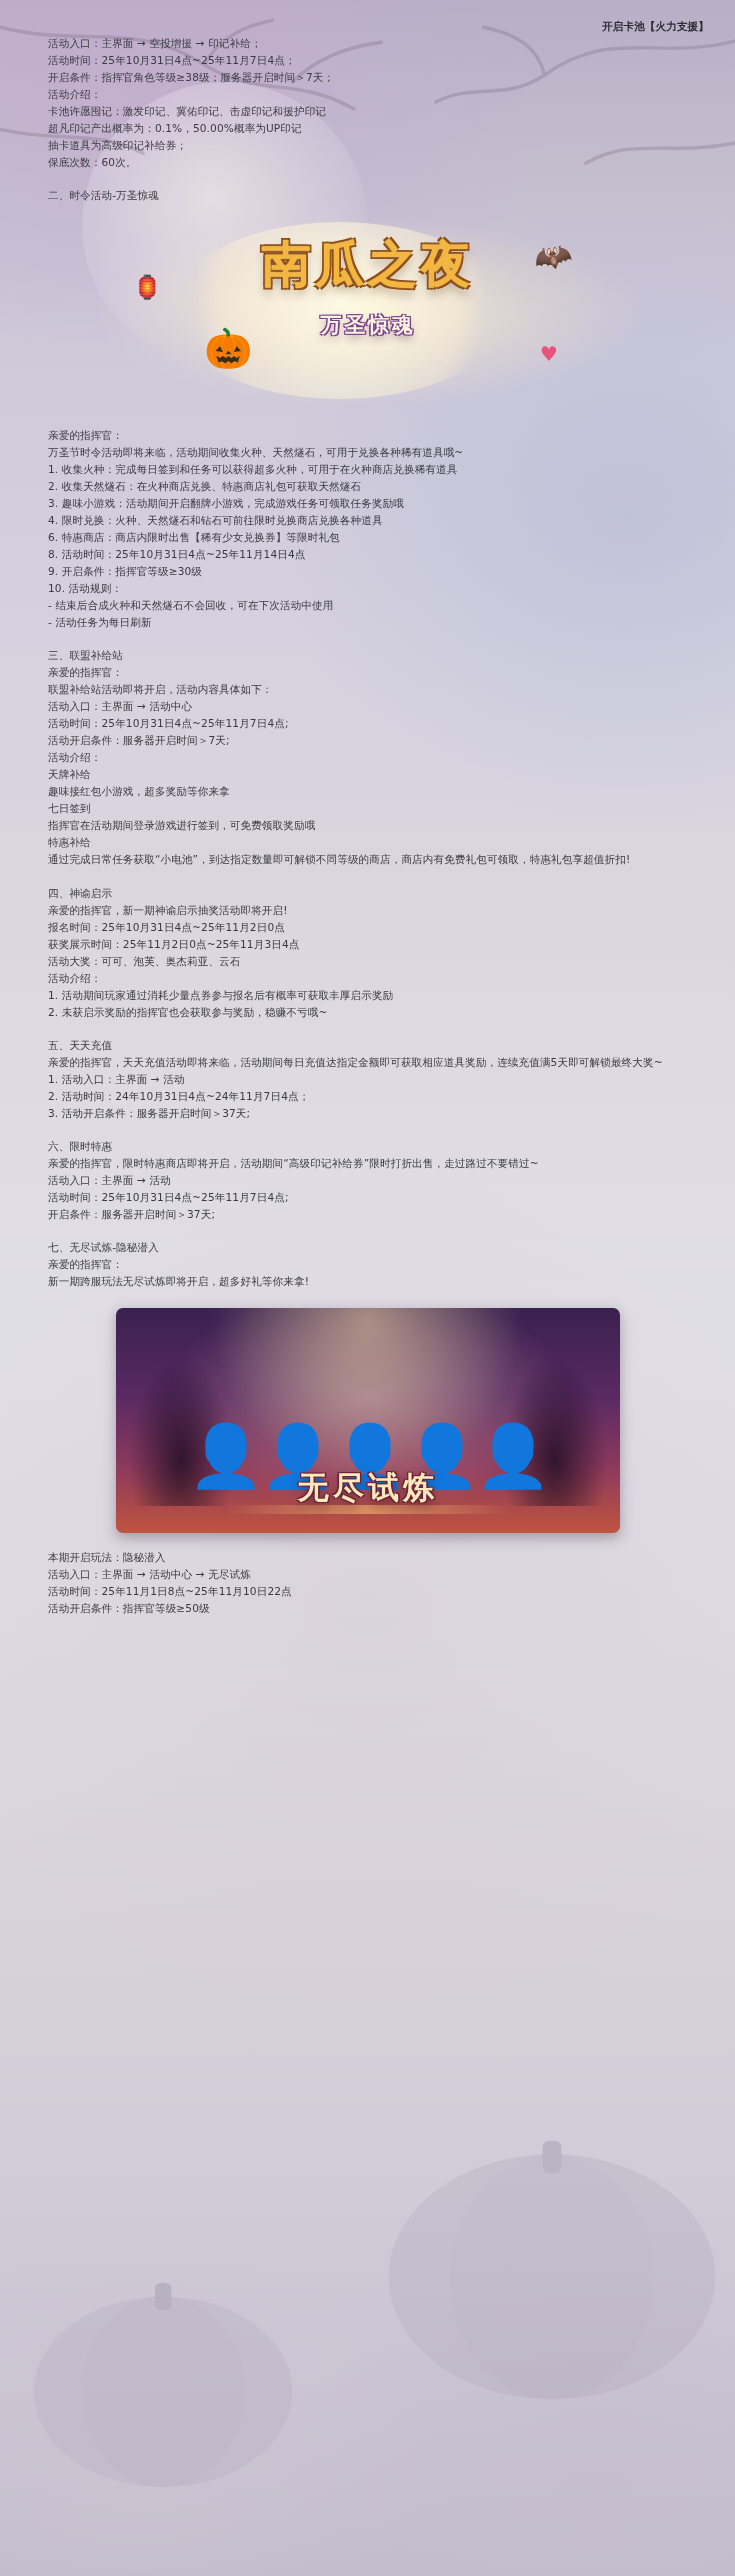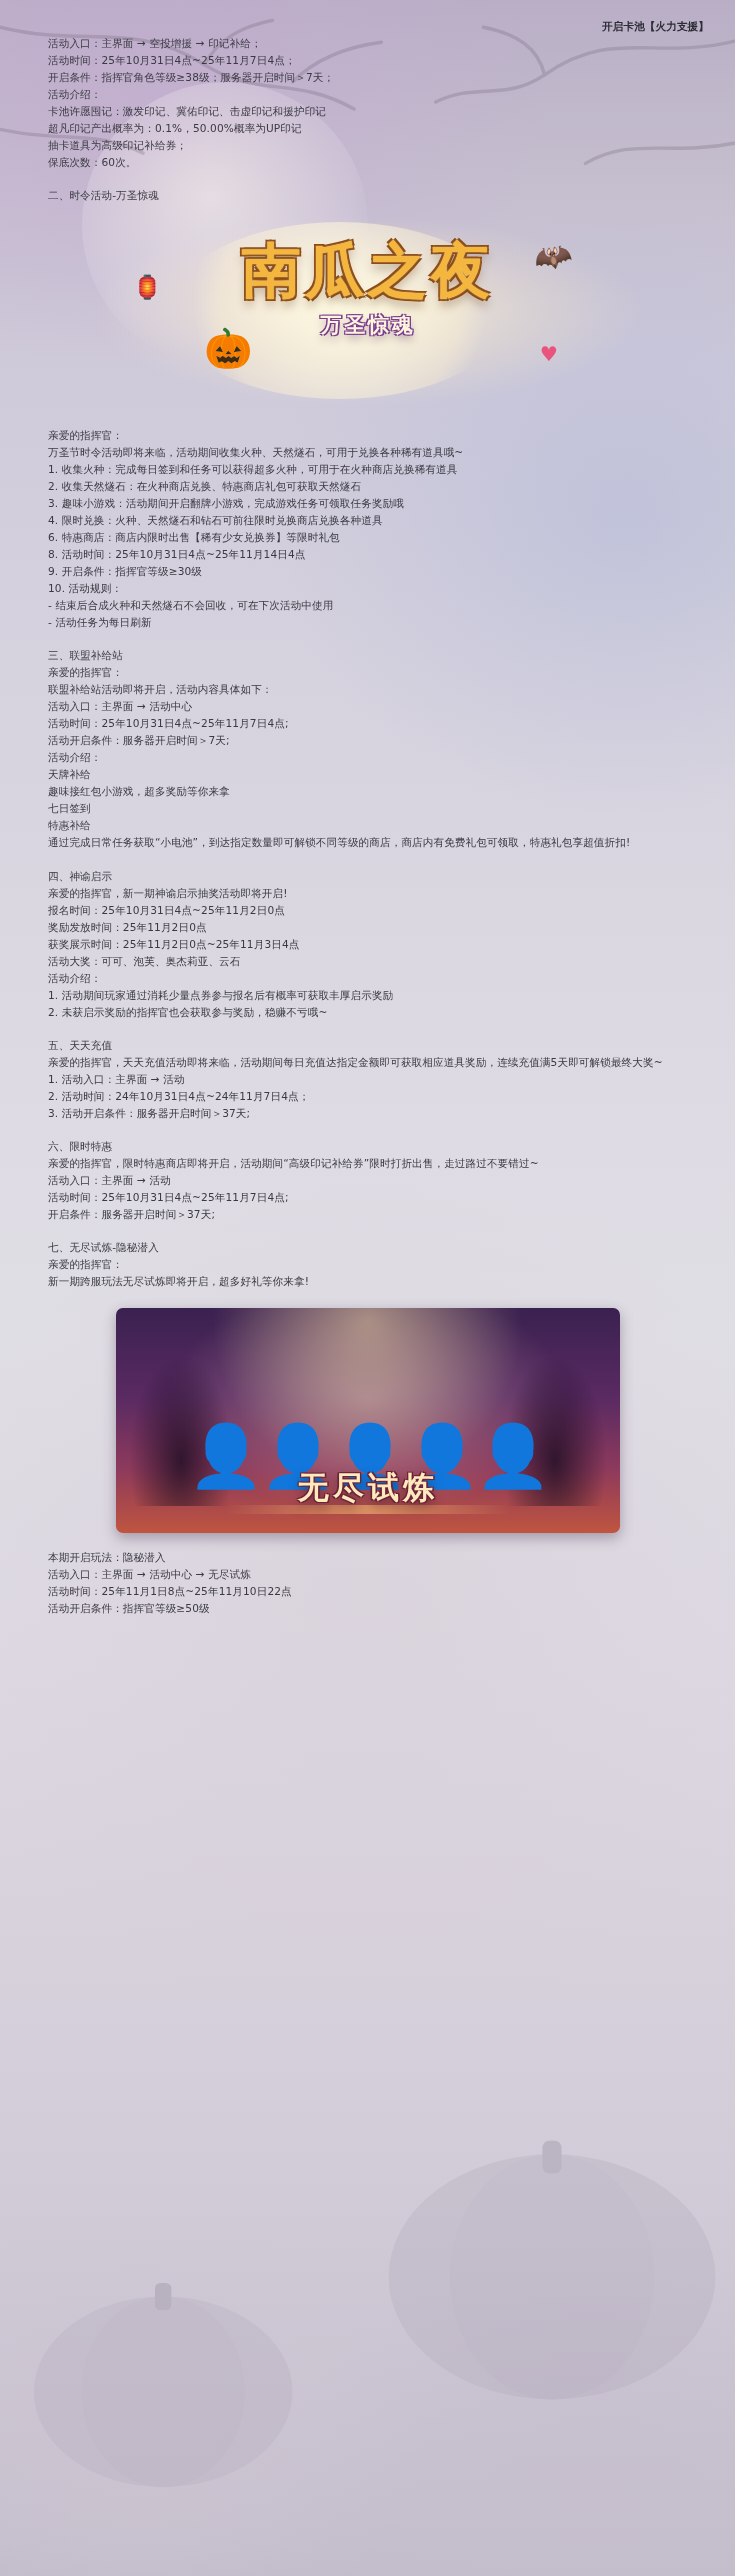--- a/index.html
+++ b/index.html
@@ -96,21 +96,21 @@
     width: 340px; height: 177px;
     border-radius: 50%;
     background: radial-gradient(circle at 50% 45%, rgba(255,250,226,0.9), rgba(255,243,210,0.4) 62%, rgba(255,243,210,0) 75%);
   }
   .banner-title {
     position: absolute;
     left: 0; right: 0; top: 23px;
     text-align: center;
     font-family: "DejaVu Sans", "Liberation Sans", sans-serif;
     font-weight: bold;
-    font-size: 59px;
+    font-size: 49px;
     letter-spacing: 4.1px;
     color: #f4b63c;
     text-shadow:
       0 0 1.4px #fff3c4,
       2px 2px 0 #8c4a12,
       -2px 2px 0 #8c4a12,
       2px -2px 0 #8c4a12,
       -2px -2px 0 #8c4a12,
       0 6.8px 9.5px rgba(90,40,10,0.35);
     background: linear-gradient(180deg, #ffe9a3 0%, #ffc24f 48%, #f09421 100%);
@@ -299,28 +299,28 @@
     <div class="text-block">三、联盟补给站</div>
     <div class="text-block">亲爱的指挥官：</div>
     <div class="text-block">联盟补给站活动即将开启，活动内容具体如下：</div>
     <div class="text-block">活动入口：主界面 → 活动中心</div>
     <div class="text-block">活动时间：25年10月31日4点~25年11月7日4点;</div>
     <div class="text-block">活动开启条件：服务器开启时间＞7天;</div>
     <div class="text-block">活动介绍：</div>
     <div class="text-block">天牌补给</div>
     <div class="text-block">趣味接红包小游戏，超多奖励等你来拿</div>
     <div class="text-block">七日签到</div>
+    <div class="text-block">指挥官在活动期间登录游戏进行签到，可免费领取奖励哦</div>
     <div class="text-block">特惠补给</div>
     <div class="text-block">通过完成日常任务获取“小电池”，到达指定数量即可解锁不同等级的商店，商店内有免费礼包可领取，特惠礼包享超值折扣!</div>
 
     <div class="gap-m"></div>
     <div class="text-block">四、神谕启示</div>
     <div class="text-block">亲爱的指挥官，新一期神谕启示抽奖活动即将开启!</div>
     <div class="text-block">报名时间：25年10月31日4点~25年11月2日0点</div>
-    <div class="text-block">奖励发放时间：25年11月2日0点</div>
     <div class="text-block">获奖展示时间：25年11月2日0点~25年11月3日4点</div>
     <div class="text-block">活动大奖：可可、泡芙、奥杰莉亚、云石</div>
     <div class="text-block">活动介绍：</div>
     <div class="text-block">1. 活动期间玩家通过消耗少量点券参与报名后有概率可获取丰厚启示奖励</div>
     <div class="text-block">2. 未获启示奖励的指挥官也会获取参与奖励，稳赚不亏哦~</div>
 
     <div class="gap-m"></div>
     <div class="text-block">五、天天充值</div>
     <div class="text-block">亲爱的指挥官，天天充值活动即将来临，活动期间每日充值达指定金额即可获取相应道具奖励，连续充值满5天即可解锁最终大奖~</div>
     <div class="text-block">1. 活动入口：主界面 → 活动</div>

